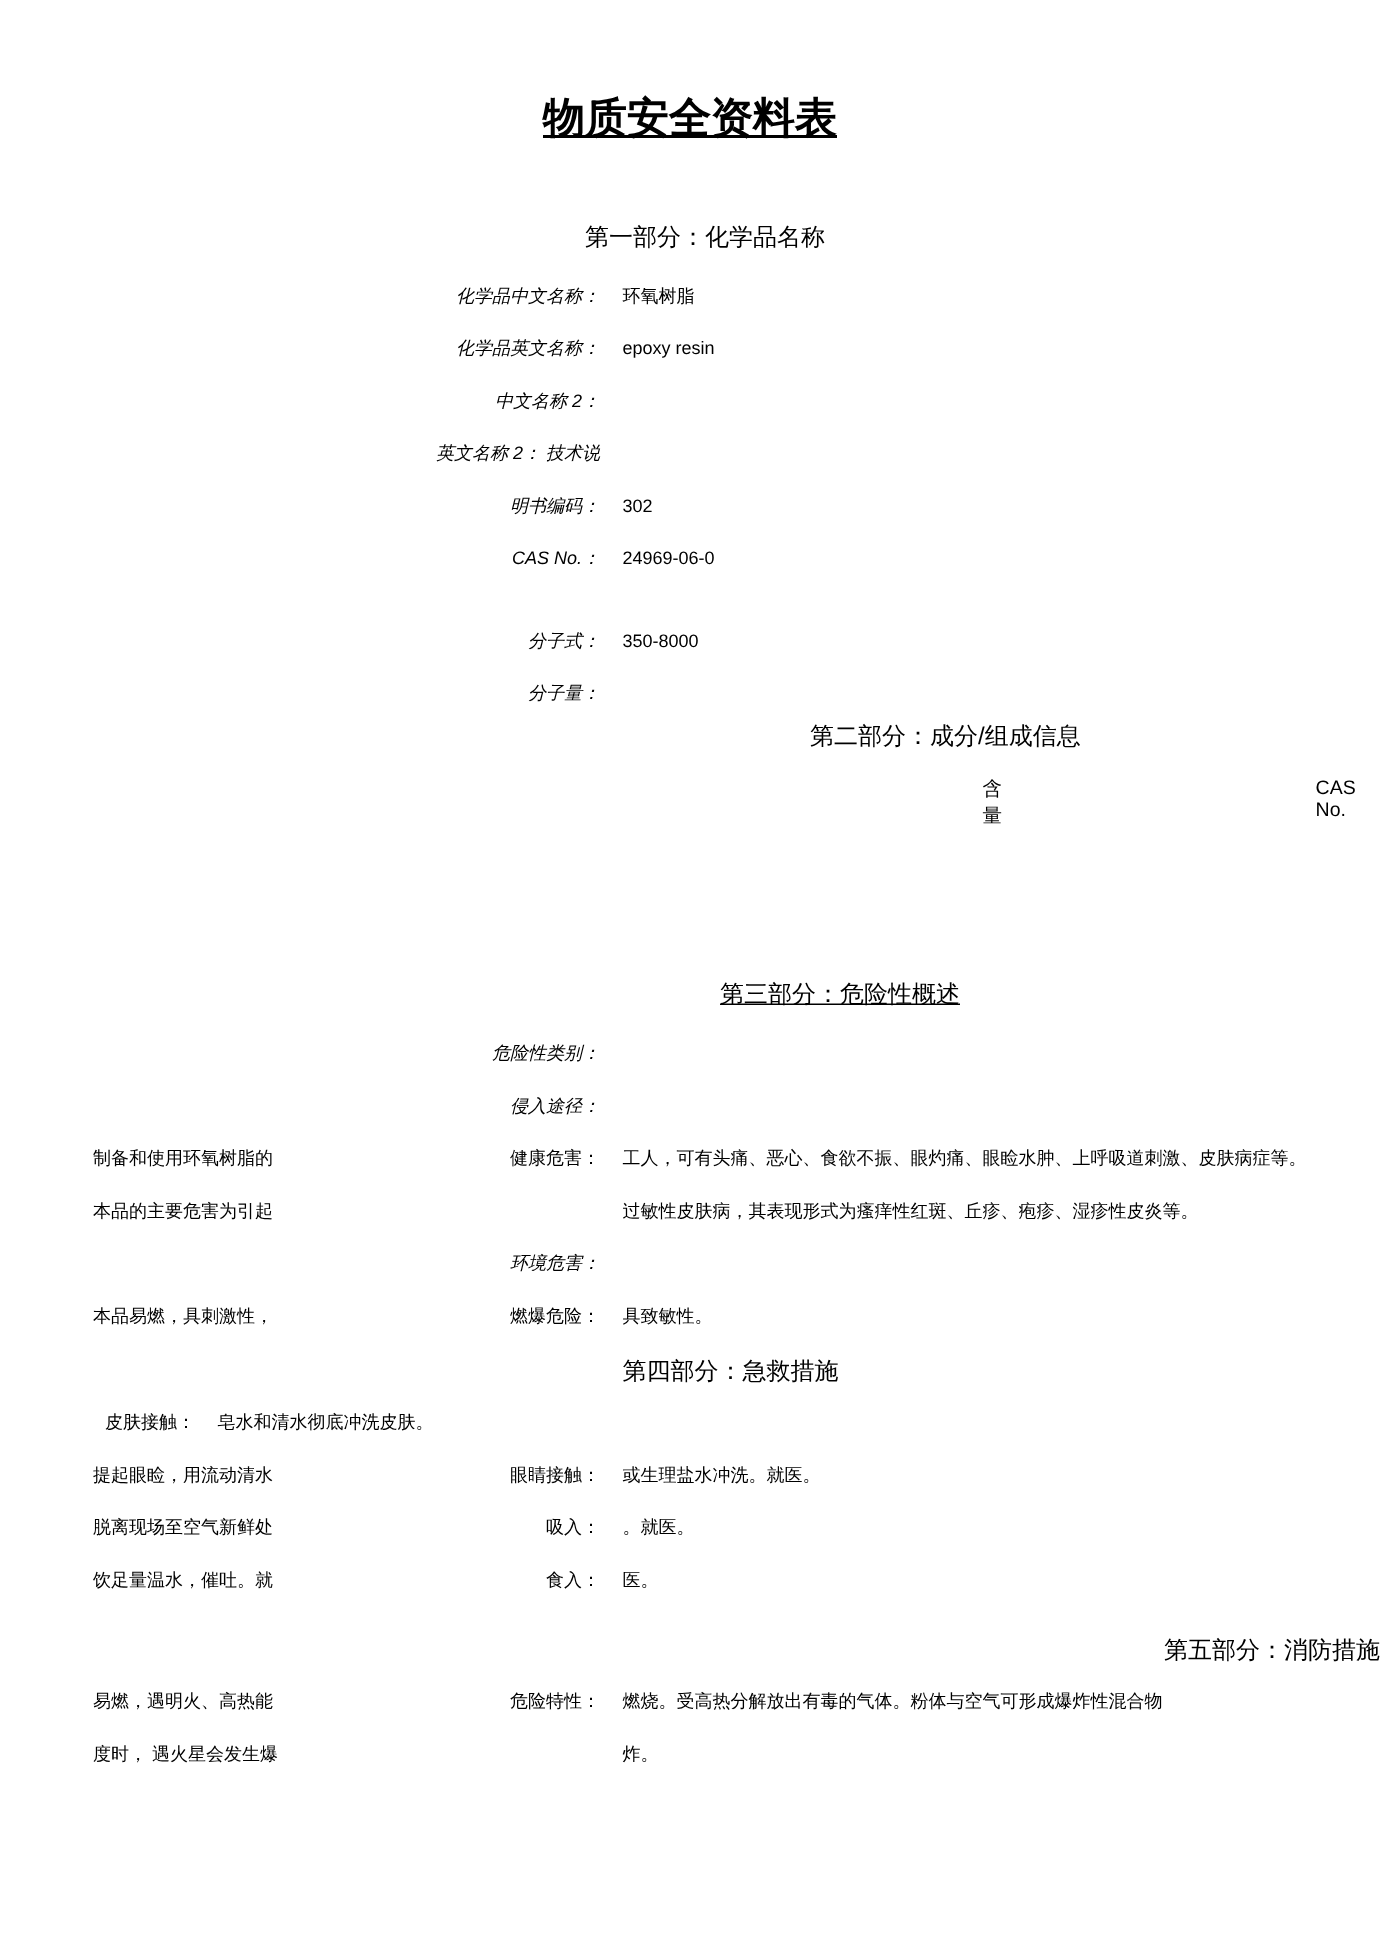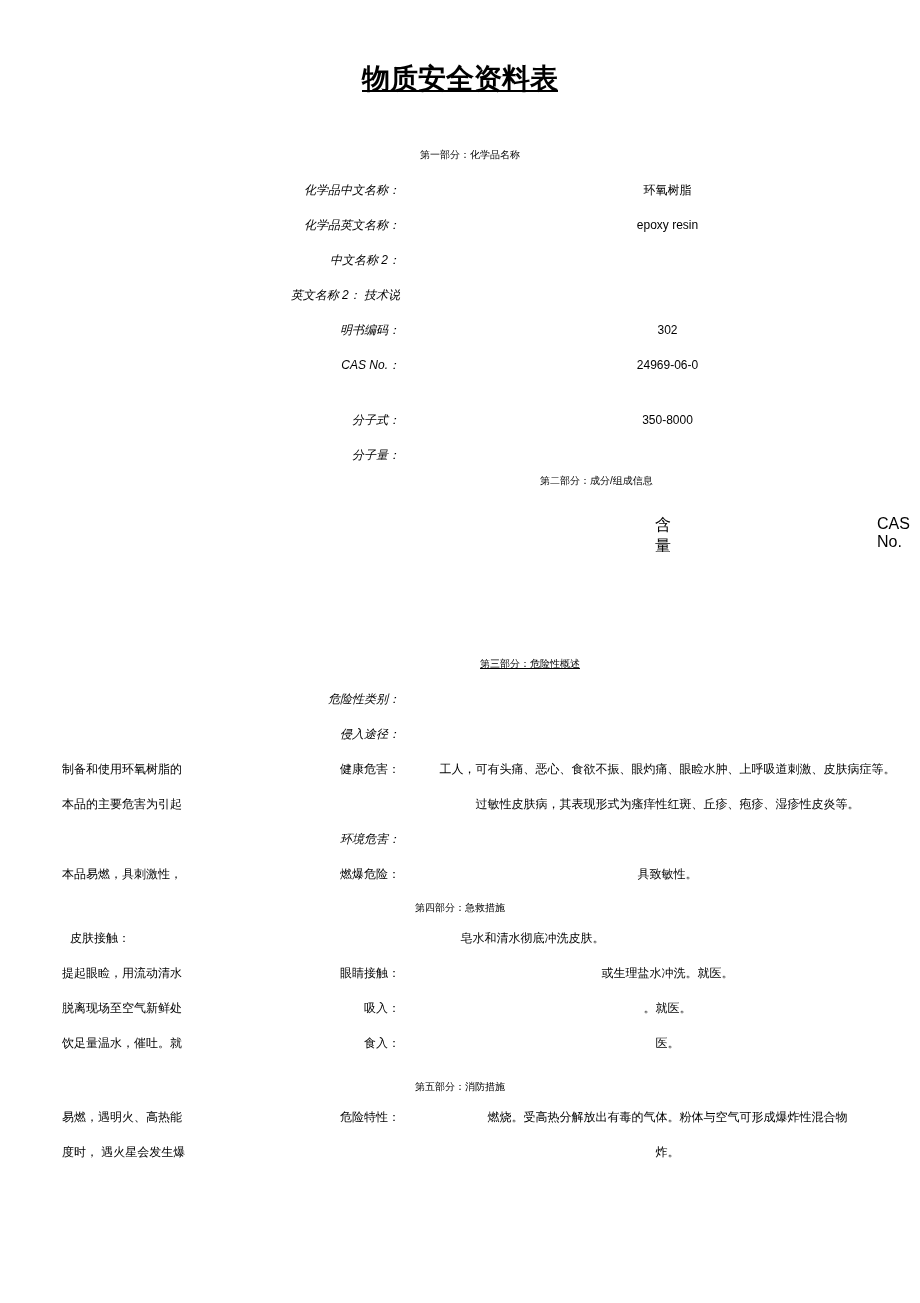--- a/index.html
+++ b/index.html
@@ -15,21 +15,21 @@
       color: #000;
     }
     .title {
       text-align: center;
       font-size: 28px;
       font-weight: bold;
       margin-bottom: 50px;
       text-decoration: underline;
     }
     .section-header {
-      font-size: 10px;
+      font-size: 16px;
       margin: 8px 0;
     }
     .section-header-1 {
       text-align: center;
       margin-left: 20px;
       margin-bottom: 20px;
     }
     .section-header-2 {
       margin-left: 540px;
       margin-top: 10px;
@@ -43,49 +43,50 @@
     }
     .section-header-4 {
       margin-left: 415px;
       margin-top: 15px;
       margin-bottom: 15px;
     }
     .section-header-5 {
       margin-left: 415px;
       margin-top: 28px;
       margin-bottom: 15px;
+      text-align: right;
     }
     .row {
       display: flex;
       align-items: baseline;
       font-size: 12px;
       margin-bottom: 18px;
     }
     .left-col {
       width: 270px;
       text-align: left;
       padding-left: 62px;
     }
     .label-col {
       width: 145px;
       text-align: right;
       padding-right: 15px;
     }
     .value-col {
       flex: 1;
-      text-align: center;
+      text-align: left;
     }
     .row-simple .label-col {
       width: 415px;
       font-style: italic;
     }
     .composition-row {
       display: flex;
-      font-size: 16px;
-      margin-top: 27px;
+      font-size: 13px;
+      margin-top: 15px;
       margin-bottom: 100px;
     }
     .composition-content {
       margin-left: 655px;
     }
     .composition-cas {
       margin-left: 200px;
     }
   </style>
 </head>

